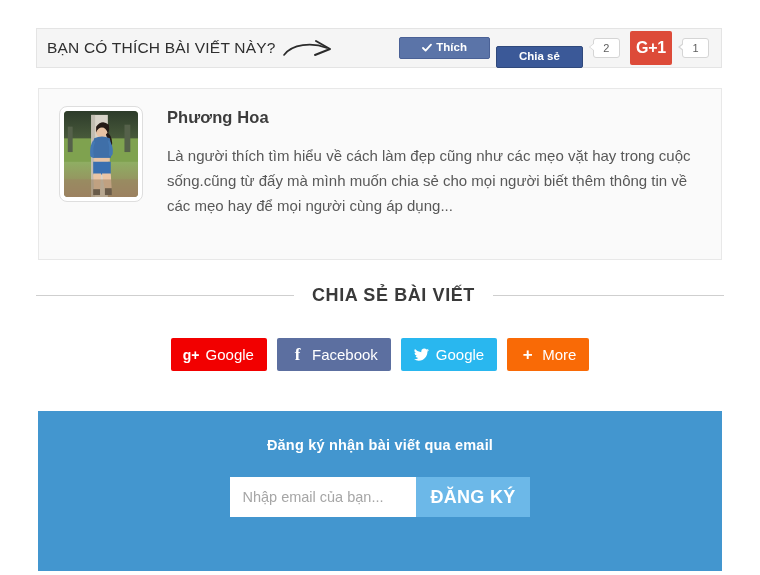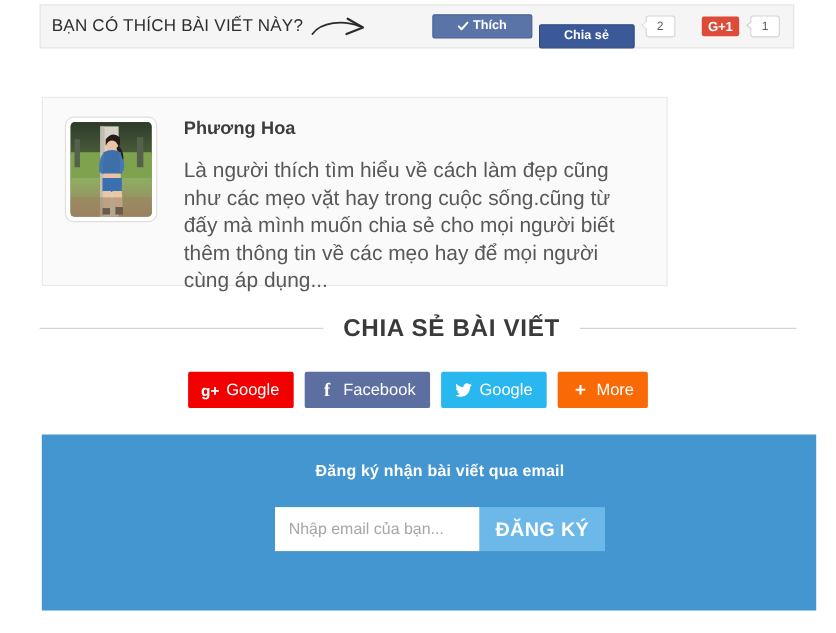--- a/index.html
+++ b/index.html
@@ -17,21 +17,21 @@
   .page {
     position: relative;
     width: 760px;
     height: 575px;
   }
 
   
   .like-bar {
     position: absolute;
     left: 36px;
-    top: 4px;
+    top: 28px;
     width: 686px;
     height: 40px;
     box-sizing: border-box;
     background: #f5f5f5;
     border: 1px solid #e4e4e4;
     display: flex;
     align-items: center;
     padding: 0 12px 0 10px;
   }
   .like-bar-title {
@@ -114,37 +114,37 @@
     top: 4px;
     width: 0; height: 0;
     border-top: 4px solid transparent;
     border-bottom: 4px solid transparent;
     border-right: 5px solid #ffffff;
   }
   .gplus-btn {
     display: inline-flex;
     align-items: center;
     justify-content: center;
-    height: 18px;
+    height: 34px;
     padding: 0 6px;
-    margin-left: 20px;
+    margin-left: 6px;
     background: #dd4b39;
     border-radius: 2px;
     color: #fff;
-    font-size: 12px;
+    font-size: 16px;
     font-weight: bold;
     letter-spacing: -0.2px;
   }
 
   
   .author-card {
     position: absolute;
     left: 38px;
     top: 88px;
-    width: 569px;
+    width: 684px;
     height: 172px;
     box-sizing: border-box;
     background: #fafafa;
     border: 1px solid #e8e8e8;
     display: flex;
     padding: 17px 20px;
   }
   .avatar-frame {
     flex: 0 0 auto;
     width: 84px;
@@ -172,21 +172,21 @@
     min-width: 0;
   }
   .author-name {
     font-size: 16.5px;
     font-weight: bold;
     color: #3c3c3c;
     margin: 0 0 16px 0;
     letter-spacing: 0.1px;
   }
   .author-bio {
-    font-size: 19px;
+    font-size: 15px;
     line-height: 25px;
     color: #585858;
     margin: 0;
     max-width: 540px;
   }
 
   
   .share-heading {
     position: absolute;
     left: 36px;
@@ -196,21 +196,21 @@
     align-items: center;
   }
   .share-heading .rule {
     height: 1px;
     background: #cfcfcf;
   }
   .share-heading .rule.left  { flex: 0 0 258px; }
   .share-heading .rule.right { flex: 1 1 auto; }
   .share-heading-text {
     padding: 0 18px;
-    font-size: 22px;
+    font-size: 18px;
     font-weight: bold;
     color: #3a3a3a;
     letter-spacing: 0.6px;
     white-space: nowrap;
   }
 
   
   .share-buttons {
     position: absolute;
     left: 0;
@@ -260,25 +260,24 @@
   .plus-glyph {
     font-weight: bold;
     font-size: 17px;
     line-height: 1;
   }
 
   
   .subscribe-panel {
     position: absolute;
     left: 38px;
-    top: 395px;
+    top: 411px;
     width: 684px;
     height: 160px;
     background: #4396cf;
-    padding-left: 20px;
   }
   .subscribe-title {
     text-align: center;
     color: #ffffff;
     font-size: 14.5px;
     font-weight: bold;
     padding-top: 26px;
     letter-spacing: 0.2px;
   }
   .subscribe-form {

